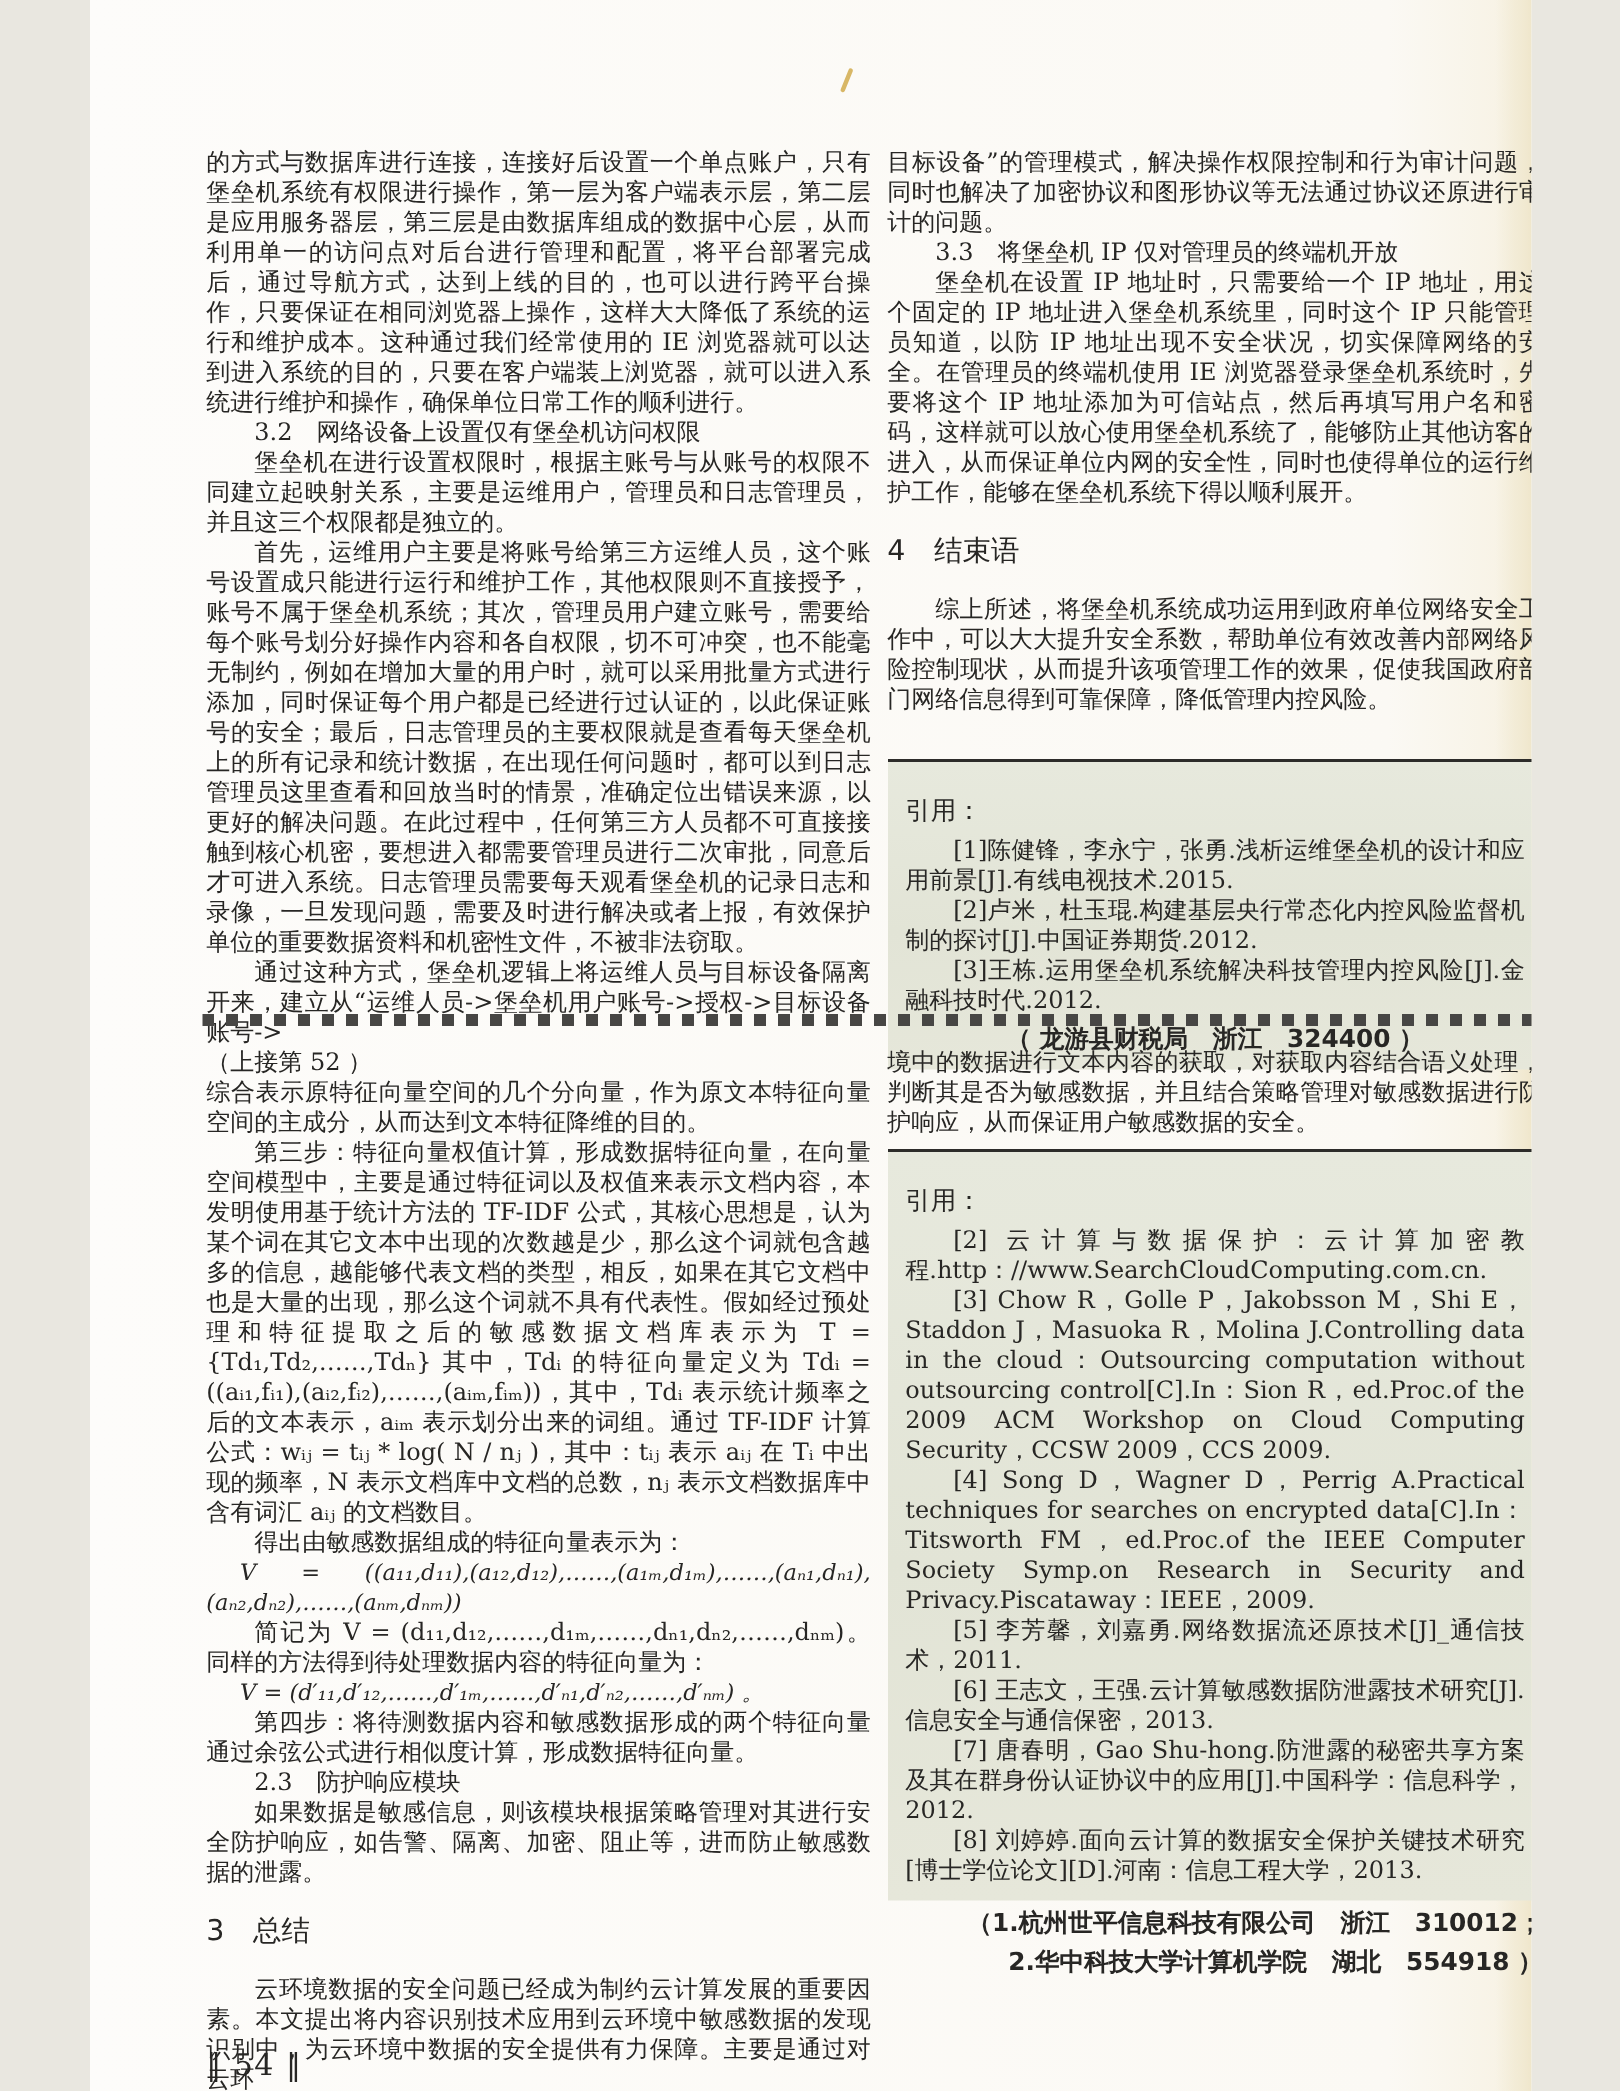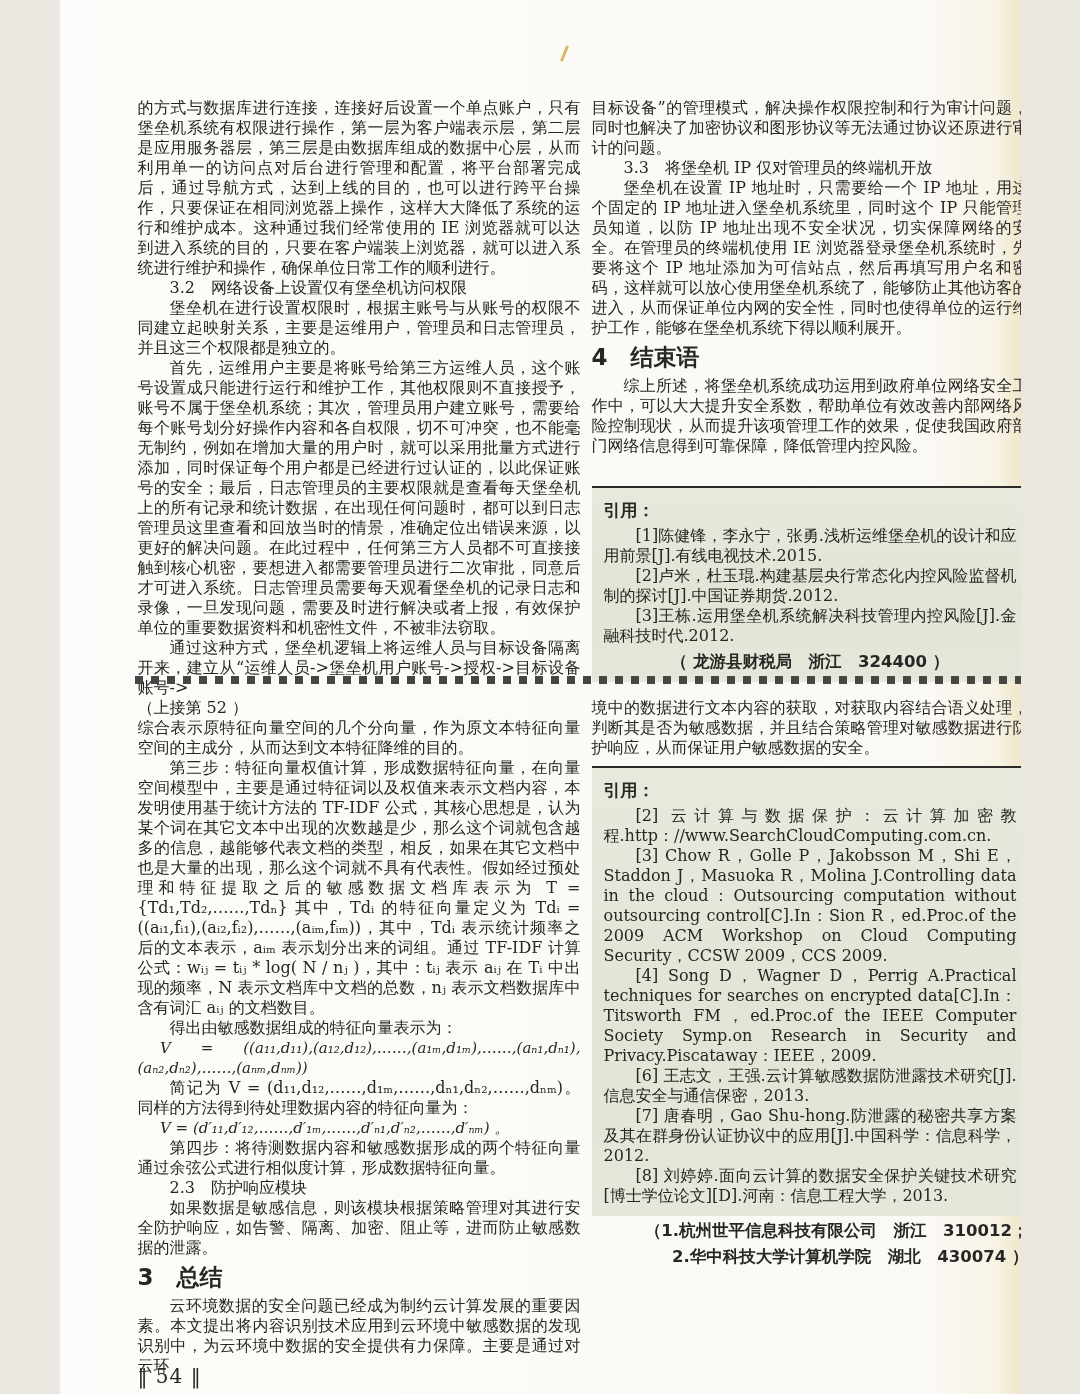--- a/index.html
+++ b/index.html
@@ -10,28 +10,28 @@
     font-family:"DejaVu Serif","Liberation Serif",serif;
   }
   .col{position:absolute;width:443px;text-align:justify;font-size:16px;line-height:20px;}
   #top-left{left:78px;top:98px;}
   #top-right{left:532px;top:98px;width:437px;}
   #bottom-left{left:78px;top:698px;}
   #bottom-right{left:532px;top:698px;width:437px;}
   p{margin:0;text-indent:2em;}
   p.noindent{text-indent:0;}
   .num-heading{margin:0;text-indent:2em;}
-  .big-heading{font-family:"DejaVu Sans","Liberation Sans",sans-serif;font-weight:bold;
-    font-size:23px;line-height:22px;margin:8px 0;text-indent:0;}
+  .big-heading{font-family:"DejaVu Sans","Liberation Sans",sans-serif;font-weight:normal;
+    font-size:19px;line-height:22px;margin:18px 0;text-indent:0;}
   .cite-box{border-top:2px solid #2d2c2a;background:linear-gradient(180deg,#e7e9dd 0%,#e2e4d6 55%,#e6e7da 100%);
     padding:8px 12px 10px 12px;}
   #cite-box-1{margin-top:30px;}
   #cite-box-2{margin-top:8px;}
-  .cite-title{font-family:"DejaVu Sans","Liberation Sans",sans-serif;font-weight:bold;
-    font-size:17px;line-height:22px;margin:3px 0 5px 0;}
+  .cite-title{font-family:"DejaVu Sans","Liberation Sans",sans-serif;font-weight:normal;
+    font-size:17px;line-height:22px;margin:14px 0 5px 0;}
   .cite-item{margin:0;text-indent:2em;}
   .cite-affil{text-align:center;font-family:"DejaVu Sans","Liberation Sans",sans-serif;
     font-weight:bold;font-size:16.5px;margin-top:6px;}
   .affil-lines{text-align:right;font-family:"DejaVu Sans","Liberation Sans",sans-serif;
     font-weight:bold;font-size:16.5px;line-height:23px;margin-top:3px;}
   .divider{position:absolute;left:75px;top:676px;width:892px;height:8px;
     background:repeating-linear-gradient(to right,#474644 0 8px,transparent 8px 16px);}
   .formula{margin:0;text-indent:1.5em;font-style:italic;font-size:15px;line-height:20px;}
   .lead-in{margin:0;text-indent:2em;}
   .page-number{position:absolute;left:78px;top:1338px;font-size:20px;letter-spacing:1px;margin-top:26px;}
@@ -92,24 +92,25 @@
   </div>
 
   <div class="col" id="bottom-right">
     <p class="noindent">境中的数据进行文本内容的获取，对获取内容结合语义处理，判断其是否为敏感数据，并且结合策略管理对敏感数据进行防护响应，从而保证用户敏感数据的安全。</p>
 
     <div class="cite-box" id="cite-box-2">
       <div class="cite-title">引用：</div>
       <p class="cite-item">[2] 云计算与数据保护：云计算加密教程.http：//www.SearchCloudComputing.com.cn.</p>
       <p class="cite-item">[3] Chow R，Golle P，Jakobsson M，Shi E，Staddon J，Masuoka R，Molina J.Controlling data in the cloud：Outsourcing computation without outsourcing control[C].In：Sion R，ed.Proc.of the 2009 ACM Workshop on Cloud Computing Security，CCSW 2009，CCS 2009.</p>
       <p class="cite-item">[4] Song D，Wagner D，Perrig A.Practical techniques for searches on encrypted data[C].In：Titsworth FM，ed.Proc.of the IEEE Computer Society Symp.on Research in Security and Privacy.Piscataway：IEEE，2009.</p>
+      <p class="cite-item">[5] 李芳馨，刘嘉勇.网络数据流还原技术[J]_通信技术，2011.</p>
       <p class="cite-item">[6] 王志文，王强.云计算敏感数据防泄露技术研究[J].信息安全与通信保密，2013.</p>
       <p class="cite-item">[7] 唐春明，Gao Shu-hong.防泄露的秘密共享方案及其在群身份认证协议中的应用[J].中国科学：信息科学，2012.</p>
       <p class="cite-item">[8] 刘婷婷.面向云计算的数据安全保护关键技术研究[博士学位论文][D].河南：信息工程大学，2013.</p>
     </div>
 
     <div class="affil-lines">（1.杭州世平信息科技有限公司　浙江　310012；</div>
-    <div class="affil-lines">2.华中科技大学计算机学院　湖北　430074 ）</div>
+    <div class="affil-lines">2.华中科技大学计算机学院　湖北　554918 ）</div>
   </div>
 
   <div class="page-number">‖ 54 ‖</div>
 
 </div>
 
 </body></html>

